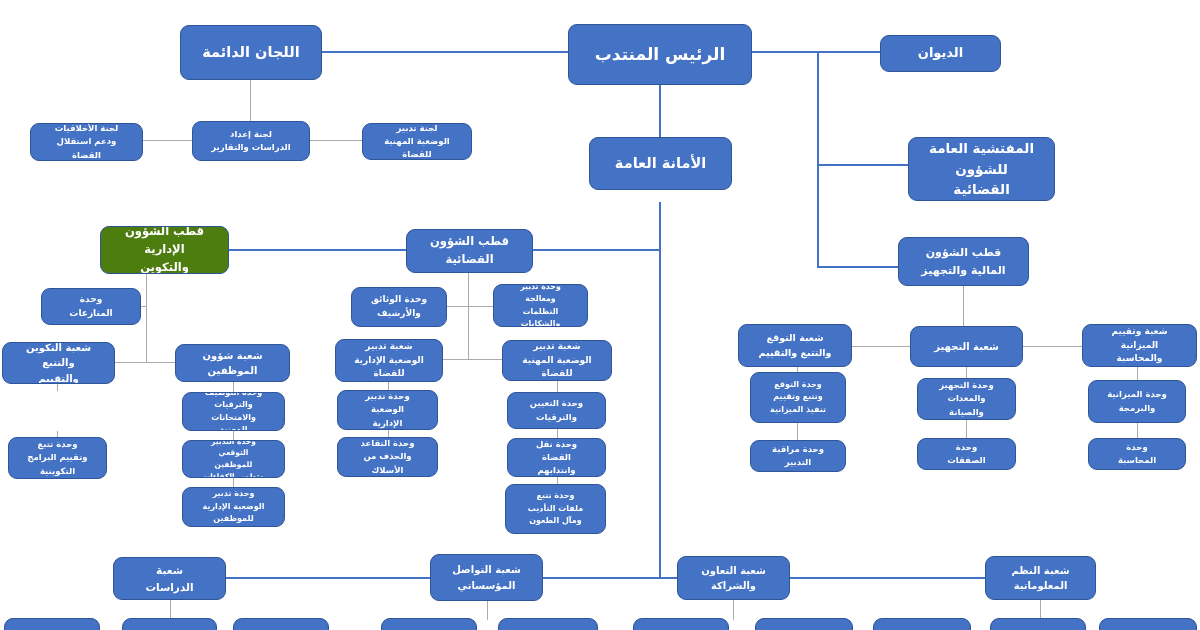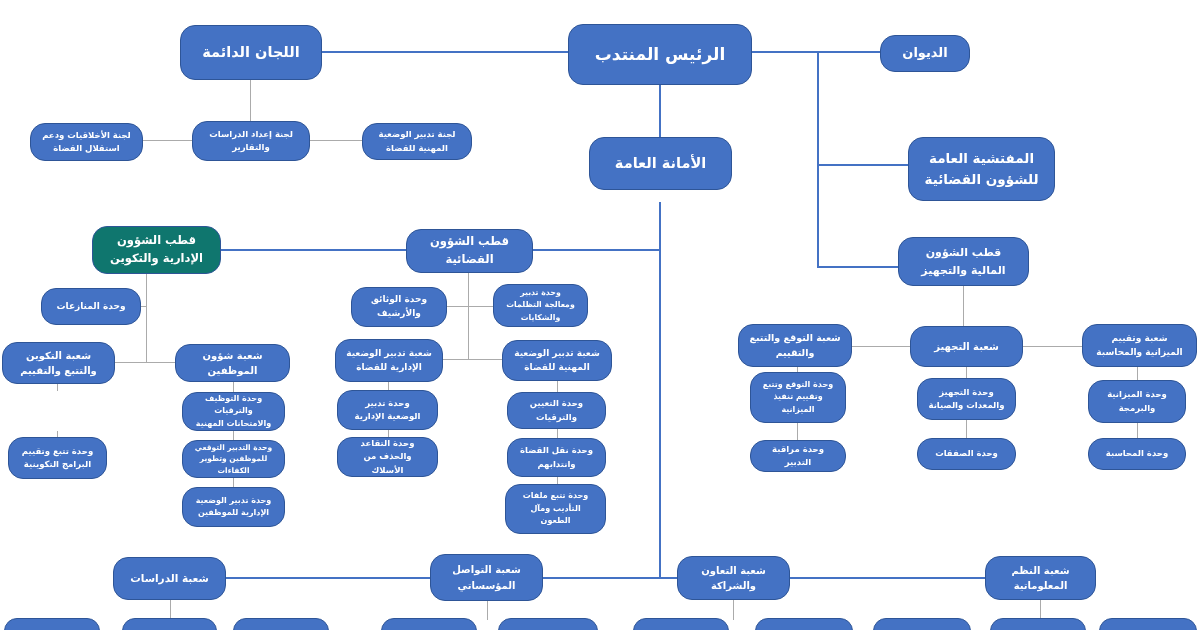--- a/index.html
+++ b/index.html
@@ -9,29 +9,29 @@
     overflow:hidden;
     background:#ffffff;
     font-family:"DejaVu Sans","Liberation Sans",sans-serif;
     direction:rtl;
   }
   .node{
     position:absolute;
     box-sizing:border-box;
     background:#4472C4;
     border:1.3px solid #2E5597;
-    border-radius:15px;
+    border-radius:9px;
     color:#ffffff;
     font-weight:bold;
     display:flex;
     align-items:center;
     justify-content:center;
     text-align:center;
     line-height:1.55;
-    padding:2px 10px;
+    padding:2px 18px;
     z-index:2;
     overflow:hidden;
   }
   .line{position:absolute;z-index:1;}
 </style>
 </head>
 <body>
 
 <div id="stage" style="background: rgb(255, 255, 255);">
     <div class="line" style="left: 322px; top: 51px; width: 246px; height: 1.6px; background: rgb(68, 114, 196);"></div>
@@ -73,27 +73,27 @@
     <div class="line" style="left: 966px; top: 367px; height: 11px; width: 1.2px; background: rgb(171, 171, 171);"></div>
     <div class="line" style="left: 966px; top: 420px; height: 18px; width: 1.2px; background: rgb(171, 171, 171);"></div>
     <div class="line" style="left: 1137px; top: 367px; height: 13px; width: 1.2px; background: rgb(171, 171, 171);"></div>
     <div class="line" style="left: 1137px; top: 423px; height: 15px; width: 1.2px; background: rgb(171, 171, 171);"></div>
     <div class="line" style="left: 170px; top: 600px; height: 20px; width: 1.2px; background: rgb(171, 171, 171);"></div>
     <div class="line" style="left: 487px; top: 601px; height: 19px; width: 1.2px; background: rgb(171, 171, 171);"></div>
     <div class="line" style="left: 733px; top: 600px; height: 20px; width: 1.2px; background: rgb(171, 171, 171);"></div>
     <div class="line" style="left: 1040px; top: 600px; height: 20px; width: 1.2px; background: rgb(171, 171, 171);"></div>
     <div class="node" dir="rtl" style="left: 568px; top: 24px; width: 184px; height: 61px; font-size: 17px; background: rgb(68, 114, 196); border-color: rgb(46, 85, 151); color: rgb(255, 255, 255); text-align: right;">الرئيس المنتدب</div>
     <div class="node" dir="rtl" style="left: 180px; top: 25px; width: 142px; height: 55px; font-size: 14.5px; background: rgb(68, 114, 196); border-color: rgb(46, 85, 151); color: rgb(255, 255, 255);">اللجان الدائمة</div>
-    <div class="node" dir="rtl" style="left: 880px; top: 35px; width: 90px; height: 37px; font-size: 13px; background: rgb(68, 114, 196); border-color: rgb(46, 85, 151); color: rgb(255, 255, 255);">الديوان</div>
+    <div class="node" dir="rtl" style="left: 880px; top: 35px; width: 121px; height: 37px; font-size: 13px; background: rgb(68, 114, 196); border-color: rgb(46, 85, 151); color: rgb(255, 255, 255);">الديوان</div>
     <div class="node" dir="rtl" style="left: 30px; top: 123px; width: 113px; height: 38px; font-size: 8.5px; background: rgb(68, 114, 196); border-color: rgb(46, 85, 151); color: rgb(255, 255, 255);">لجنة الأخلاقيات ودعم استقلال القضاة</div>
     <div class="node" dir="rtl" style="left: 192px; top: 121px; width: 118px; height: 40px; font-size: 8.5px; background: rgb(68, 114, 196); border-color: rgb(46, 85, 151); color: rgb(255, 255, 255);">لجنة إعداد الدراسات والتقارير</div>
     <div class="node" dir="rtl" style="left: 362px; top: 123px; width: 110px; height: 37px; font-size: 8.5px; background: rgb(68, 114, 196); border-color: rgb(46, 85, 151); color: rgb(255, 255, 255);">لجنة تدبير الوضعية المهنية للقضاة</div>
     <div class="node" dir="rtl" style="left: 589px; top: 137px; width: 143px; height: 53px; font-size: 14.5px; background: rgb(68, 114, 196); border-color: rgb(46, 85, 151); color: rgb(255, 255, 255);">الأمانة العامة</div>
     <div class="node" dir="rtl" style="left: 908px; top: 137px; width: 147px; height: 64px; font-size: 13.5px; background: rgb(68, 114, 196); border-color: rgb(46, 85, 151); color: rgb(255, 255, 255);">المفتشية العامة للشؤون القضائية</div>
-    <div class="node" dir="rtl" style="left: 92px; top: 226px; width: 129px; height: 48px; font-size: 11.5px; background: #0f766e; border-color: rgb(46, 85, 151); color: rgb(255, 255, 255);">قطب الشؤون الإدارية والتكوين</div>
+    <div class="node" dir="rtl" style="left: 100px; top: 226px; width: 129px; height: 48px; font-size: 11.5px; background: #4d7c0f; border-color: rgb(46, 85, 151); color: rgb(255, 255, 255);">قطب الشؤون الإدارية والتكوين</div>
     <div class="node" dir="rtl" style="left: 406px; top: 229px; width: 127px; height: 44px; font-size: 11.5px; background: rgb(68, 114, 196); border-color: rgb(46, 85, 151); color: rgb(255, 255, 255);">قطب الشؤون القضائية</div>
     <div class="node" dir="rtl" style="left: 898px; top: 237px; width: 131px; height: 49px; font-size: 11px; background: rgb(68, 114, 196); border-color: rgb(46, 85, 151); color: rgb(255, 255, 255);">قطب الشؤون المالية والتجهيز</div>
     <div class="node" dir="rtl" style="left: 7px; top: 288px; width: 100px; height: 37px; font-size: 9px; background: rgb(68, 114, 196); border-color: rgb(46, 85, 151); color: rgb(255, 255, 255); margin-left: 34px;">وحدة المنازعات</div>
     <div class="node" dir="rtl" style="left: 351px; top: 287px; width: 96px; height: 40px; font-size: 9px; background: rgb(68, 114, 196); border-color: rgb(46, 85, 151); color: rgb(255, 255, 255);">وحدة الوثائق والأرشيف</div>
     <div class="node" dir="rtl" style="left: 493px; top: 284px; width: 95px; height: 43px; font-size: 7.8px; background: rgb(68, 114, 196); border-color: rgb(46, 85, 151); color: rgb(255, 255, 255);">وحدة تدبير ومعالجة التظلمات والشكايات</div>
     <div class="node" dir="rtl" style="left: 2px; top: 342px; width: 113px; height: 42px; font-size: 10px; background: rgb(68, 114, 196); border-color: rgb(46, 85, 151); color: rgb(255, 255, 255);">شعبة التكوين والتتبع والتقييم</div>
     <div class="node" dir="rtl" style="left: 175px; top: 344px; width: 115px; height: 38px; font-size: 10px; background: rgb(68, 114, 196); border-color: rgb(46, 85, 151); color: rgb(255, 255, 255);">شعبة شؤون الموظفين</div>
     <div class="node" dir="rtl" style="left: 335px; top: 339px; width: 108px; height: 43px; font-size: 9px; background: rgb(68, 114, 196); border-color: rgb(46, 85, 151); color: rgb(255, 255, 255);">شعبة تدبير الوضعية الإدارية للقضاة</div>
     <div class="node" dir="rtl" style="left: 502px; top: 340px; width: 110px; height: 41px; font-size: 9px; background: rgb(68, 114, 196); border-color: rgb(46, 85, 151); color: rgb(255, 255, 255);">شعبة تدبير الوضعية المهنية للقضاة</div>
     <div class="node" dir="rtl" style="left: 738px; top: 324px; width: 114px; height: 43px; font-size: 9.5px; background: rgb(68, 114, 196); border-color: rgb(46, 85, 151); color: rgb(255, 255, 255);">شعبة التوقع والتتبع والتقييم</div>

